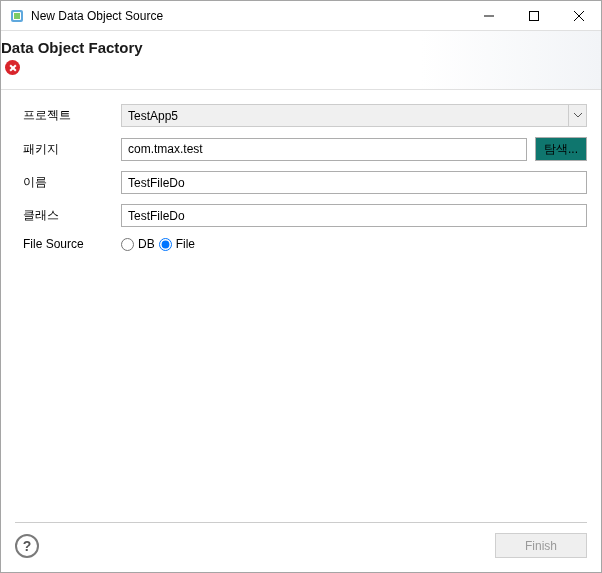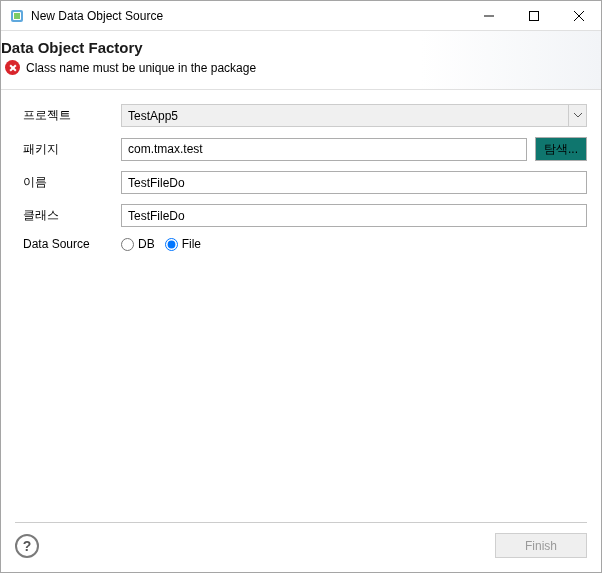--- a/index.html
+++ b/index.html
@@ -148,21 +148,21 @@
     height: 24px;
     padding: 0 8px;
     border: 1px solid #adadad;
     background: #0f766e;
     font-size: 12px;
     font-family: inherit;
     cursor: pointer;
   }
   .radio-group {
     display: flex;
-    gap: 10px;
+    gap: 4px;
   }
   .radio-item {
     display: flex;
     align-items: center;
     gap: 4px;
     cursor: pointer;
     font-size: 12px;
   }
   .radio-item input { margin: 0; }
   .spacer { flex: 1; }
@@ -243,21 +243,20 @@
             <line x1="10" y1="0" x2="0" y2="10" stroke="#000" stroke-width="1"></line>
           </svg>
       </button>
     </div>
   </div>
 
   <div class="header-area">
     <div class="header-title">Data Object Factory</div>
     <div class="error-row">
       <span class="error-icon"></span>
-      <span class="error-msg">Class name must be unique in the package</span>
     </div>
   </div>
 
   <div class="form-area">
 
     <div class="form-row">
       <div class="form-label">프로젝트</div>
       <div class="form-readonly">
         <span>TestApp5</span>
         <span class="dropdown-arrow">
@@ -278,21 +277,21 @@
       <div class="form-label">이름</div>
       <input class="form-input" type="text" value="TestFileDo" style="">
     </div>
 
     <div class="form-row">
       <div class="form-label">클래스</div>
       <input class="form-input" type="text" value="TestFileDo" style="">
     </div>
 
     <div class="form-row">
-      <div class="form-label">Data Source</div>
+      <div class="form-label">File Source</div>
       <div class="radio-group">
         <label class="radio-item">
           <input type="radio" name="ds" style="">
           <span>DB</span>
         </label>
         <label class="radio-item">
           <input type="radio" name="ds" checked="" style="">
           <span>File</span>
         </label>
       </div>

